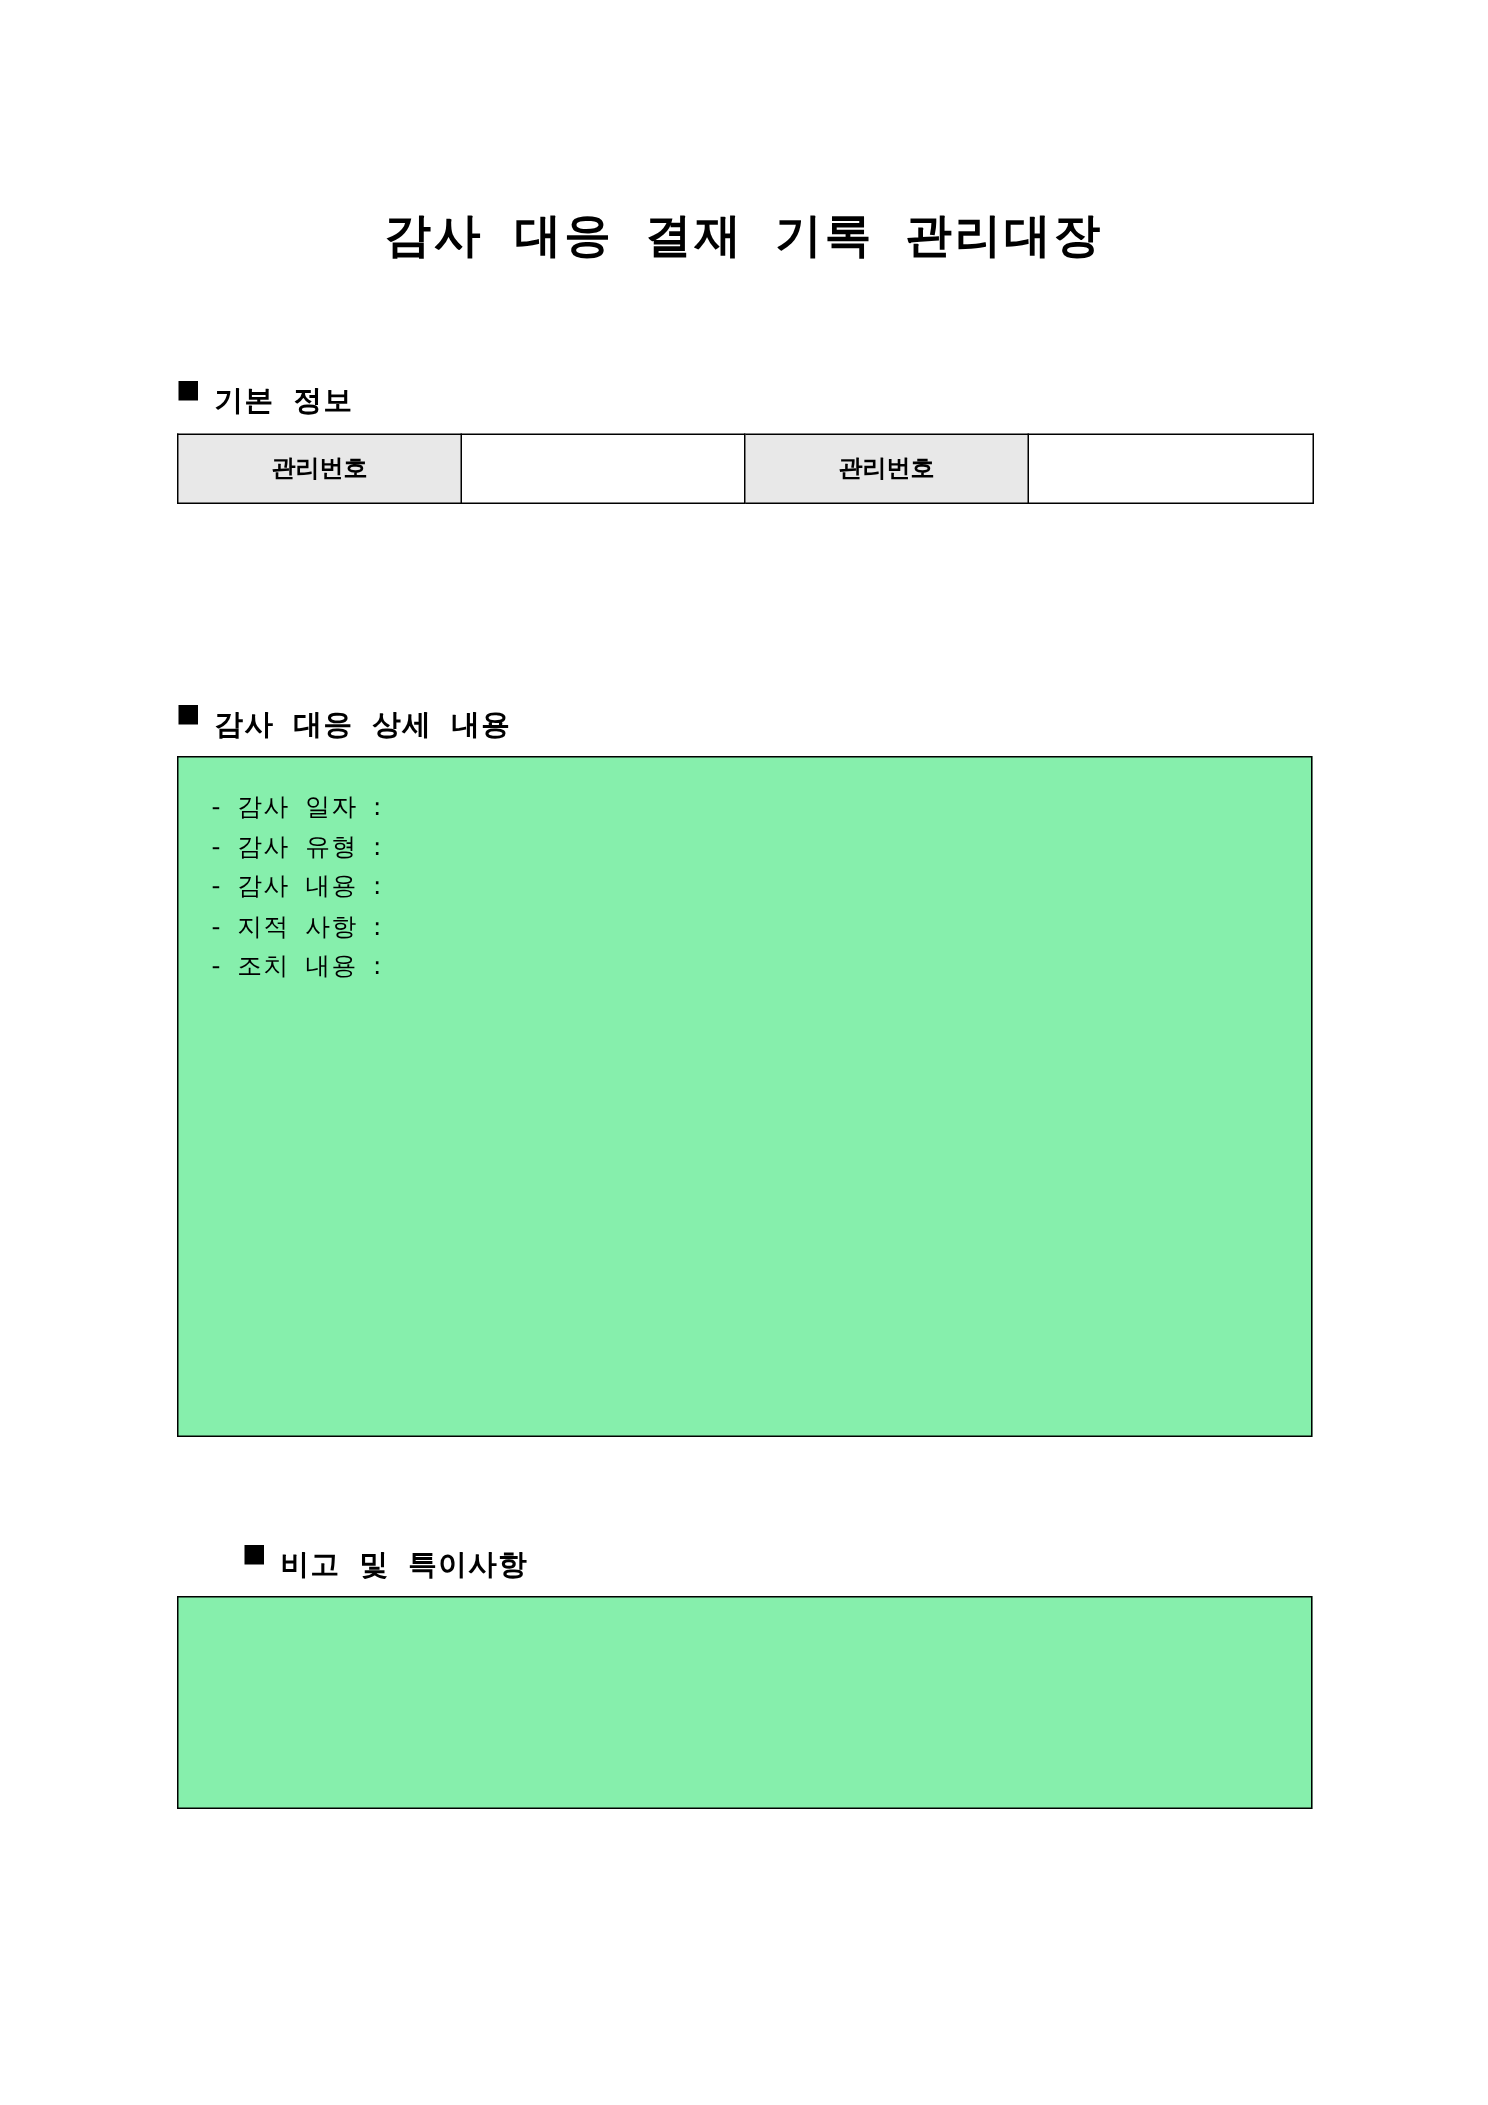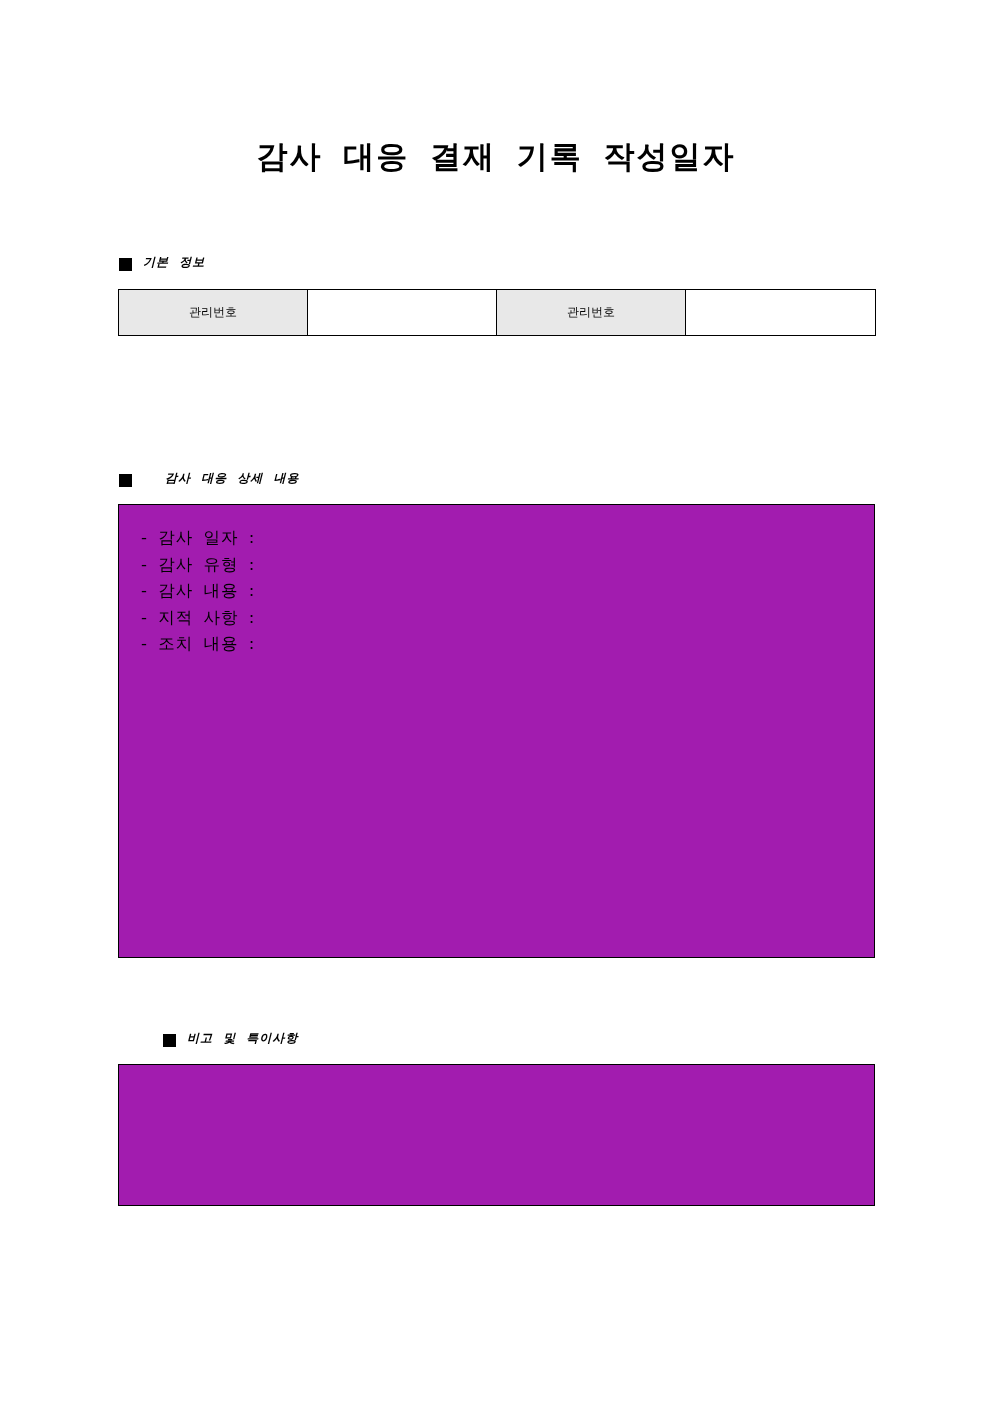--- a/index.html
+++ b/index.html
@@ -1,33 +1,33 @@
 <!DOCTYPE html>
 <html><head>
 <meta charset="utf-8">
 <style>
   html, body { margin:0; padding:0; background:#ffffff; }
   body { width:992px; height:1403px; position:relative; font-family:"DejaVu Sans", "Liberation Sans", sans-serif; color:#000; overflow:hidden; }
   .title { position:absolute; left:0; width:992px; top:136px; text-align:center; font-size:31px; font-weight:bold; letter-spacing:2px; word-spacing:8px; }
-  .section-head { position:absolute; left:119px; font-size:12px; font-weight:bold; display:flex; align-items:flex-end;font-style:italic; }
+  .section-head { position:absolute; left:119px; font-size:19px; font-weight:bold; display:flex; align-items:flex-start; }
   .section-head .sq { display:inline-block; width:13px; height:13px; background:#000; margin-right:11px; }
   .section-head .txt { word-spacing:5px; letter-spacing:1px; }
   table.info { position:absolute; left:118px; top:289px; width:757px; border-collapse:collapse; table-layout:fixed; }
-  table.info td { border:1.5px solid #000; font-size:12px; text-align:center; padding:0; }
+  table.info td { border:1.5px solid #000; font-size:16px; text-align:center; padding:0;font-weight:bold; }
   table.info td.lbl { background:#e8e8e8; }
   table.info tr.r1 td { height:45px; }
   table.info tr.r2 td { height:60px; }
-  .box { position:absolute; left:118px; width:755px; border:1.5px solid #000; background:#a21caf; }
+  .box { position:absolute; left:118px; width:755px; border:1.5px solid #000; background:#86efac; }
   .detail-list { list-style:none; margin:0; padding:0; position:absolute; left:22px; top:20px; font-size:16.5px; }
   .detail-list li { height:26.6px; line-height:26.6px; word-spacing:4px; letter-spacing:1px; }
 </style>
 </head>
 <body>
 
-<div class="title">감사 대응 결재 기록 작성일자</div>
+<div class="title">감사 대응 결재 기록 관리대장</div>
 
 <div class="section-head" style="top:254px;">
   <span class="sq"></span>
   <span class="txt">기본 정보</span>
 </div>
 
 <table class="info">
   <colgroup>
       <col style="width:189px">
       <col style="width:189px">
@@ -37,21 +37,21 @@
   <tbody>
       <tr class="r1">
     <td class="lbl">관리번호</td>
     <td></td>
     <td class="lbl">관리번호</td>
     <td></td>
   </tr>
 </tbody>
   </table>
 
-<div class="section-head" style="top:470px;gap:22px;">
+<div class="section-head" style="top:470px;">
   <span class="sq"></span>
   <span class="txt">감사 대응 상세 내용</span>
 </div>
 
 <div class="box" style="top:504px; height:452px;">
   <ul class="detail-list">
     <li>- 감사 일자 :</li>
     <li>- 감사 유형 :</li>
     <li>- 감사 내용 :</li>
     <li>- 지적 사항 :</li>

